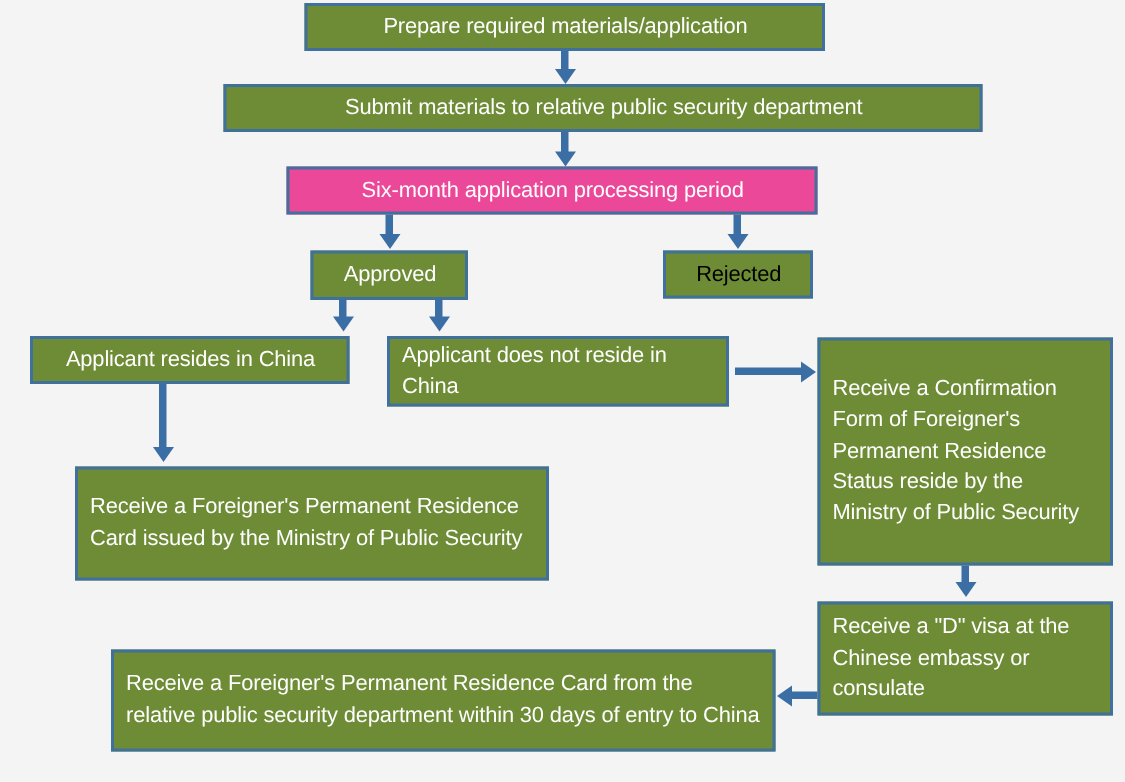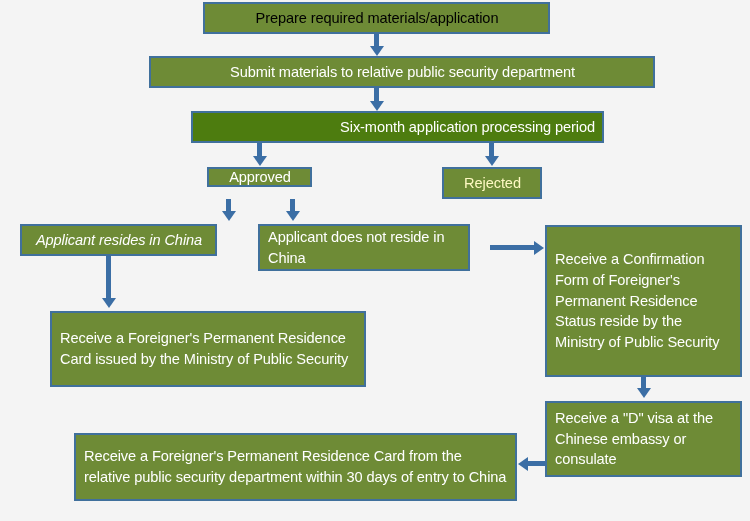--- a/index.html
+++ b/index.html
@@ -83,45 +83,45 @@
     border-top: 7px solid transparent;
     border-bottom: 7px solid transparent;
     border-right: 10px solid #3b6ea5;
   }
 </style>
 </head>
 <body style="background: rgb(244, 244, 244);">
 
 <div id="flow-canvas" style="background: rgb(244, 244, 244);">
 
-  <div class="node center" style="left: 203px; top: 2px; width: 347px; height: 32px; background: rgb(110, 139, 54); border-color: rgb(64, 112, 156); color: #000000;">
+  <div class="node center" style="left: 203px; top: 2px; width: 347px; height: 32px; background: rgb(110, 139, 54); border-color: rgb(64, 112, 156); color: #ffffff;">
     <span class="node-text">Prepare required materials/application</span>
   </div>
 
   <div class="node center" style="left: 149px; top: 56px; width: 506px; height: 32px; background: rgb(110, 139, 54); border-color: rgb(64, 112, 156); color: rgb(255, 255, 255);">
     <span class="node-text">Submit materials to relative public security department</span>
   </div>
 
-  <div class="node center" style="left: 191px; top: 111px; width: 413px; height: 32px; background: #4d7c0f; border-color: rgb(64, 112, 156); color: rgb(255, 255, 255); text-align: right;">
+  <div class="node center" style="left: 191px; top: 111px; width: 354px; height: 32px; background: #ec4899; border-color: rgb(64, 112, 156); color: rgb(255, 255, 255);">
     <span class="node-text">Six-month application processing period</span>
   </div>
 
-  <div class="node center" style="left: 207px; top: 167px; width: 105px; height: 20px; background: rgb(110, 139, 54); border-color: rgb(64, 112, 156); color: rgb(255, 255, 255);">
+  <div class="node center" style="left: 207px; top: 167px; width: 105px; height: 33px; background: rgb(110, 139, 54); border-color: rgb(64, 112, 156); color: rgb(255, 255, 255);">
     <span class="node-text">Approved</span>
   </div>
 
-  <div class="node center" style="left: 442px; top: 167px; width: 100px; height: 32px; background: rgb(110, 139, 54); border-color: rgb(64, 112, 156); color: #fef9c3;">
+  <div class="node center" style="left: 442px; top: 167px; width: 100px; height: 32px; background: rgb(110, 139, 54); border-color: rgb(64, 112, 156); color: #000000;">
     <span class="node-text">Rejected</span>
   </div>
 
-  <div class="node center" style="left: 20px; top: 224px; width: 197px; height: 32px; background: rgb(110, 139, 54); border-color: rgb(64, 112, 156); color: rgb(255, 255, 255); font-style: italic;">
+  <div class="node center" style="left: 20px; top: 224px; width: 213px; height: 32px; background: rgb(110, 139, 54); border-color: rgb(64, 112, 156); color: rgb(255, 255, 255);">
     <span class="node-text">Applicant resides in China</span>
   </div>
 
-  <div class="node left" style="left: 258px; top: 224px; width: 212px; height: 47px; background: rgb(110, 139, 54); border-color: rgb(64, 112, 156); color: rgb(255, 255, 255);">
+  <div class="node left" style="left: 258px; top: 224px; width: 228px; height: 47px; background: rgb(110, 139, 54); border-color: rgb(64, 112, 156); color: rgb(255, 255, 255);">
     <span class="node-text">Applicant does not reside in China</span>
   </div>
 
   <div class="node left" style="left: 545px; top: 225px; width: 197px; height: 152px; background: rgb(110, 139, 54); border-color: rgb(64, 112, 156); color: rgb(255, 255, 255);">
     <span class="node-text">Receive a Confirmation Form of Foreigner's Permanent Residence Status reside by the Ministry of Public Security</span>
   </div>
 
   <div class="node left" style="left: 6px; top: 311px; width: 316px; height: 76px; background: rgb(110, 139, 54); border-color: rgb(64, 112, 156); color: rgb(255, 255, 255); margin-left: 44px;">
     <span class="node-text">Receive a Foreigner's Permanent Residence Card issued by the Ministry of Public Security</span>
   </div>

